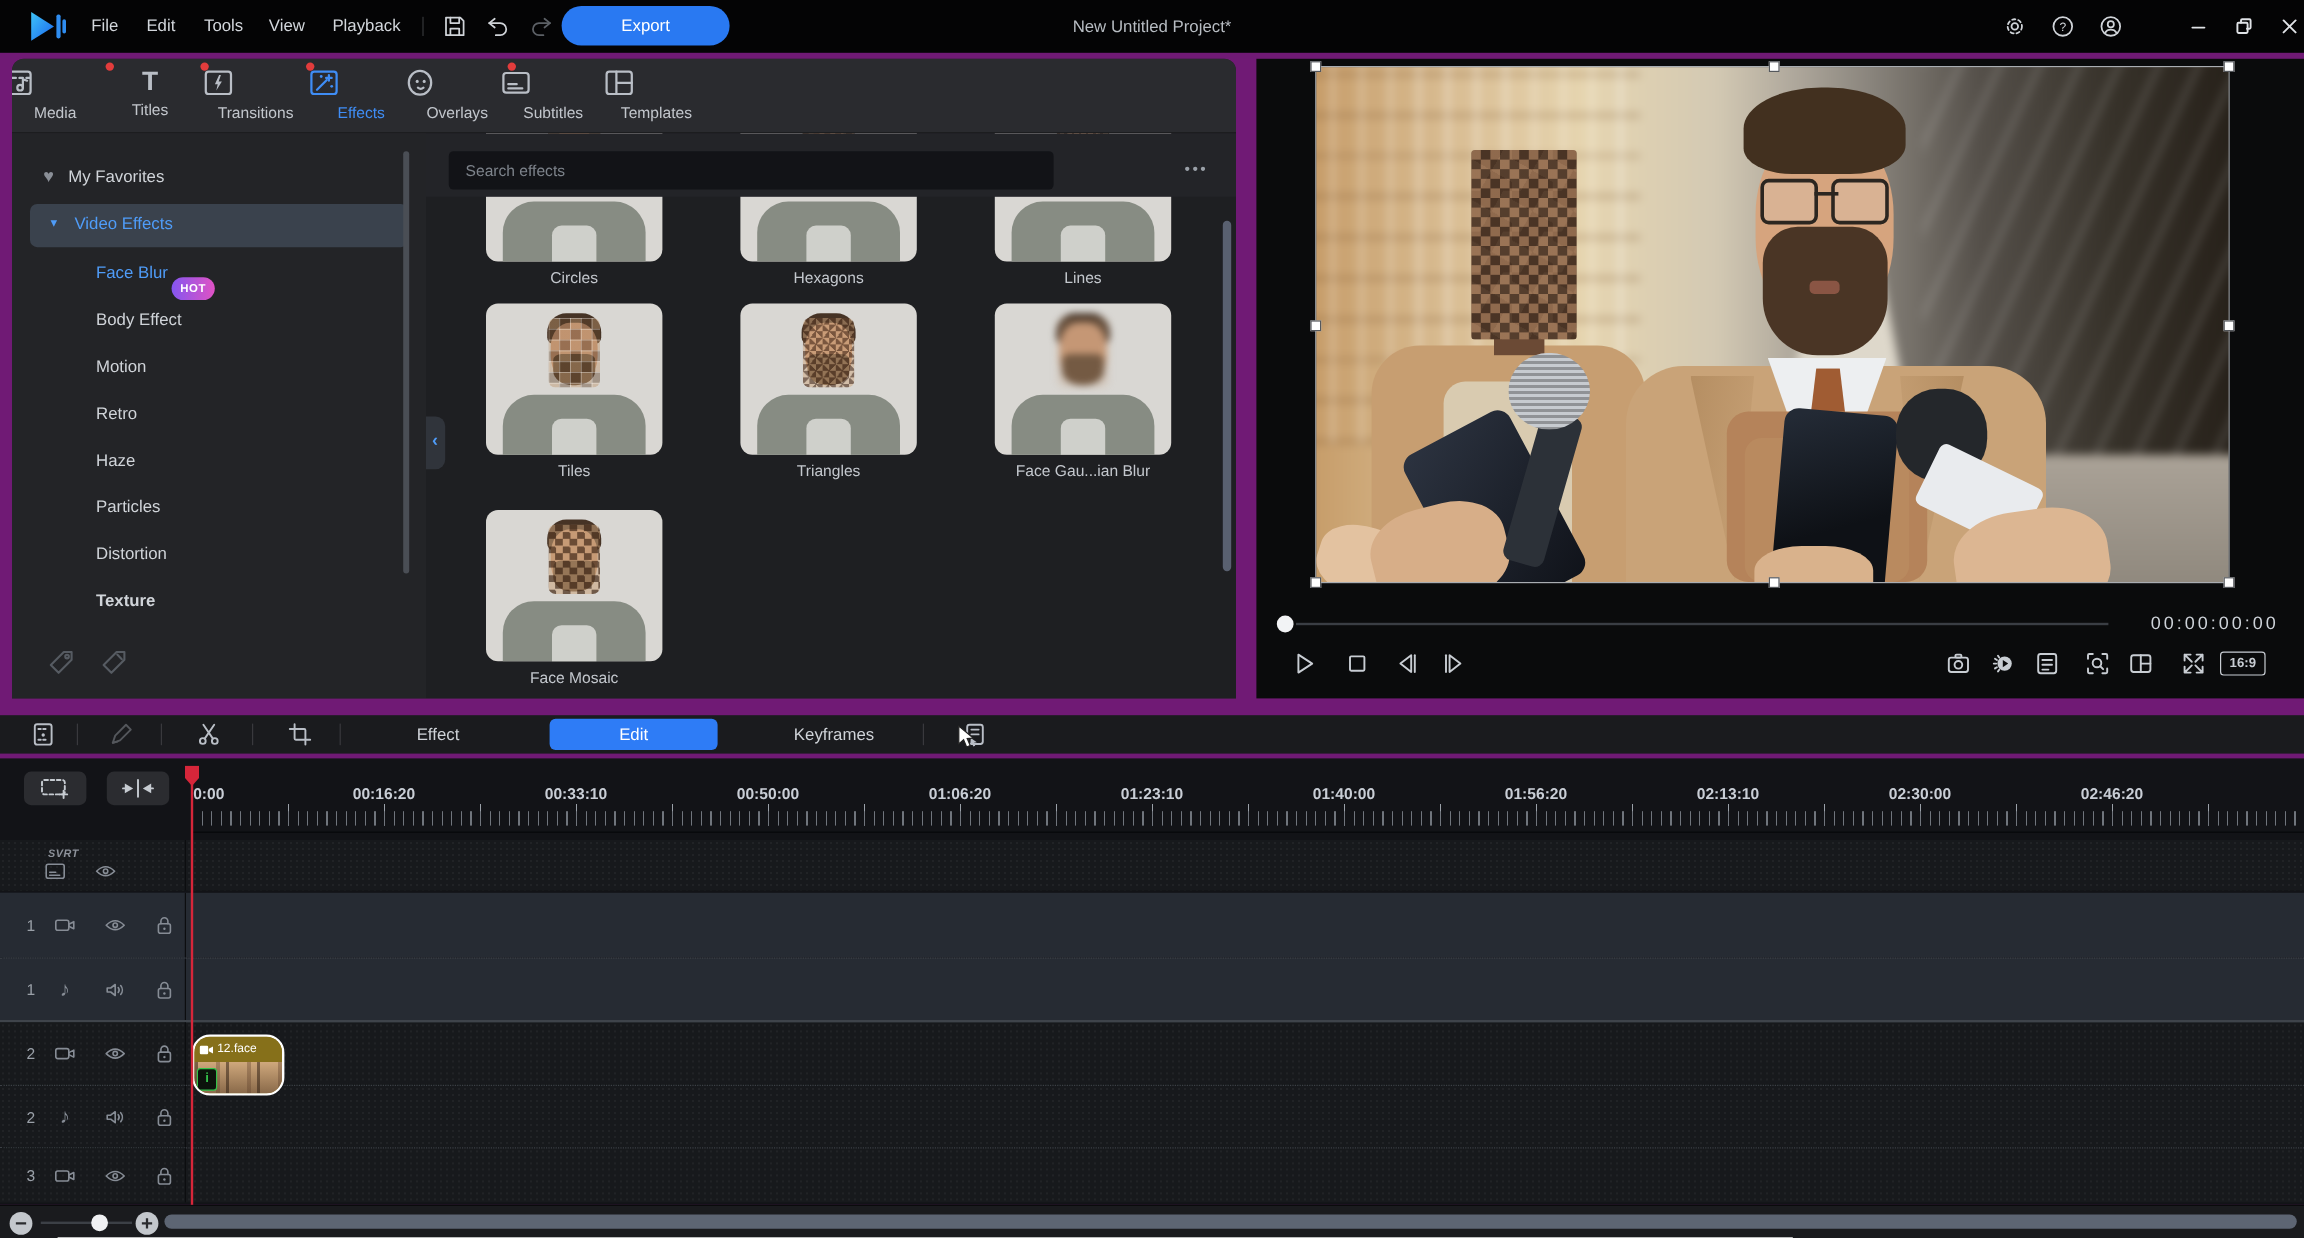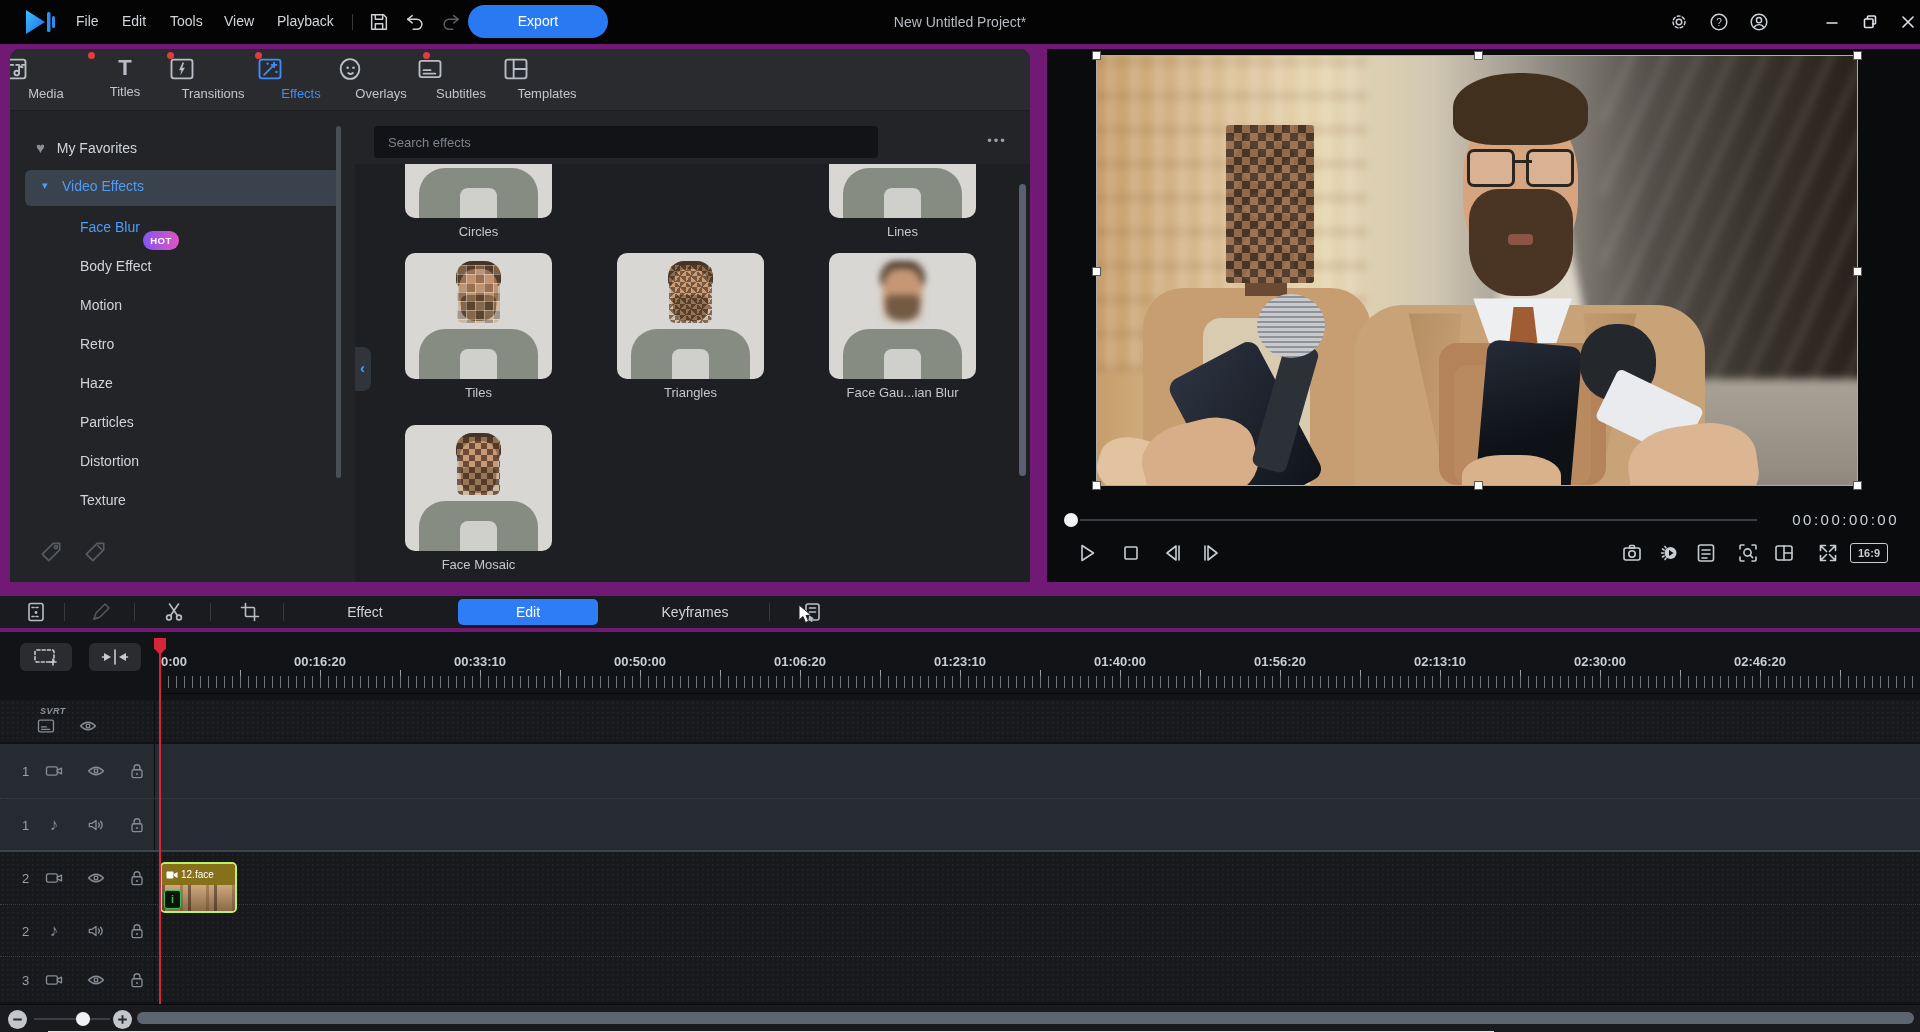--- a/index.html
+++ b/index.html
@@ -148,21 +148,21 @@
   .row { position:absolute; left:0; width:1920px; }
   .row-dark { background:#17191c; background-image:radial-gradient(rgba(255,255,255,.045) 1px, transparent 1px); background-size:5px 5px; }
   .row-lite { background:#262b33; }
   .row-sep-dot { border-top:1px dotted #3c4046; }
   .row-sep-solid { border-top:2px solid #3f444b; }
   .hdr-col { position:absolute; left:0; top:0; width:155px; height:100%; border-right:1px solid #0c0d0f; }
   .trk-num { position:absolute; left:22px; top:50%; transform:translateY(-50%); font-size:13px; color:#9aa0a8; }
   .trk-ic { position:absolute; top:50%; transform:translateY(-50%); width:20px; height:20px; color:#868c95; }
   .note-glyph { font-size:17px; color:#868c95; line-height:20px; text-align:center; }
   .svrt { position:absolute; left:40px; top:6px; font-size:9px; font-style:italic; font-weight:bold; color:#8d929a; letter-spacing:.5px; }
-  .clip { position:absolute; left:160px; top:118px; width:77px; height:51px; border:2px solid #bef264; border-radius:5px;
+  .clip { position:absolute; left:160px; top:118px; width:77px; height:51px; border:2px solid #ffffff; border-radius:15px;
           overflow:hidden; background:#86701a; z-index:7; }
   .clip-top { position:absolute; left:0; top:0; right:0; height:21px; background:#86701a; color:#fff; display:flex; align-items:center; gap:3px; padding-left:4px; }
   .clip-name { font-size:10px; white-space:nowrap; overflow:hidden; }
   .clip-thumb { position:absolute; left:0; top:21px; right:0; bottom:0;
                 background:linear-gradient(#cfa87c,#8a6a4a);
                 background-image:repeating-linear-gradient(90deg, rgba(40,25,15,.5) 0 3px, transparent 3px 18px, rgba(90,60,40,.35) 18px 21px, transparent 21px 26px),linear-gradient(#cfa87c,#8a6a4a); }
   .clip-info { position:absolute; left:2px; bottom:2px; width:17px; height:19px; background:#0c130c; border:1.5px solid #35c24a;
                border-radius:3px; color:#35c24a; font-weight:bold; font-size:11px; text-align:center; line-height:17px; }
 
   
@@ -322,21 +322,21 @@
         <span class="blue" style="position:absolute;left:37px;top:8px;font-size:14px;">Video Effects</span>
       </div>
       <div class="side-row blue" style="left:70px;top:108px;">Face Blur</div>
       <div class="hot-badge">HOT</div>
       <div class="side-row" style="left:70px;top:147px;">Body Effect</div>
       <div class="side-row" style="left:70px;top:186px;">Motion</div>
       <div class="side-row" style="left:70px;top:225px;">Retro</div>
       <div class="side-row" style="left:70px;top:264px;">Haze</div>
       <div class="side-row" style="left:70px;top:303px;">Particles</div>
       <div class="side-row" style="left:70px;top:342px;">Distortion</div>
-      <div class="side-row" style="left:70px;top:381px;">Texture</div>
+      <div class="side-row" style="left:70px;top:381px;font-weight:bold;">Texture</div>
       <div class="side-scroll"></div>
       <svg class="tag-ic" style="left:28px;" viewBox="0 0 24 24">
         <path class="st" d="M4 14 L14 4 h6 v6 L10 20 z"></path>
           <circle class="st" cx="16.5" cy="7.5" r="1.4"></circle>
       </svg>
       <svg class="tag-ic" style="left:72px;" viewBox="0 0 24 24">
         <path class="st" d="M4 14 L14 4 h6 v6 L10 20 z"></path>
           <path class="st" d="M14.5 6 l3.5 3.5"></path>
       </svg>
     </div>
@@ -348,20 +348,33 @@
           <div class="pjacket"></div>
             <div class="ptee"></div>
           <div class="phead">
               <div class="phair"></div>
               <div class="pface"></div>
               <div class="pbeard"></div>
               <div class="pfx"></div>
             </div>
         </div>
         <div class="fx-label">Circles</div>
+      </div>
+      <div class="fx-card" style="left:262px;top:-19px;">
+        <div class="fx-thumb fx-hexagons">
+          <div class="pjacket"></div>
+            <div class="ptee"></div>
+          <div class="phead">
+              <div class="phair"></div>
+              <div class="pface"></div>
+              <div class="pbeard"></div>
+              <div class="pfx"></div>
+            </div>
+        </div>
+        <div class="fx-label">Hexagons</div>
       </div>
       <div class="fx-card" style="left:474px;top:-19px;">
         <div class="fx-thumb fx-lines">
           <div class="pjacket"></div>
             <div class="ptee"></div>
           <div class="phead">
               <div class="phair"></div>
               <div class="pface"></div>
               <div class="pbeard"></div>
               <div class="pfx"></div>

